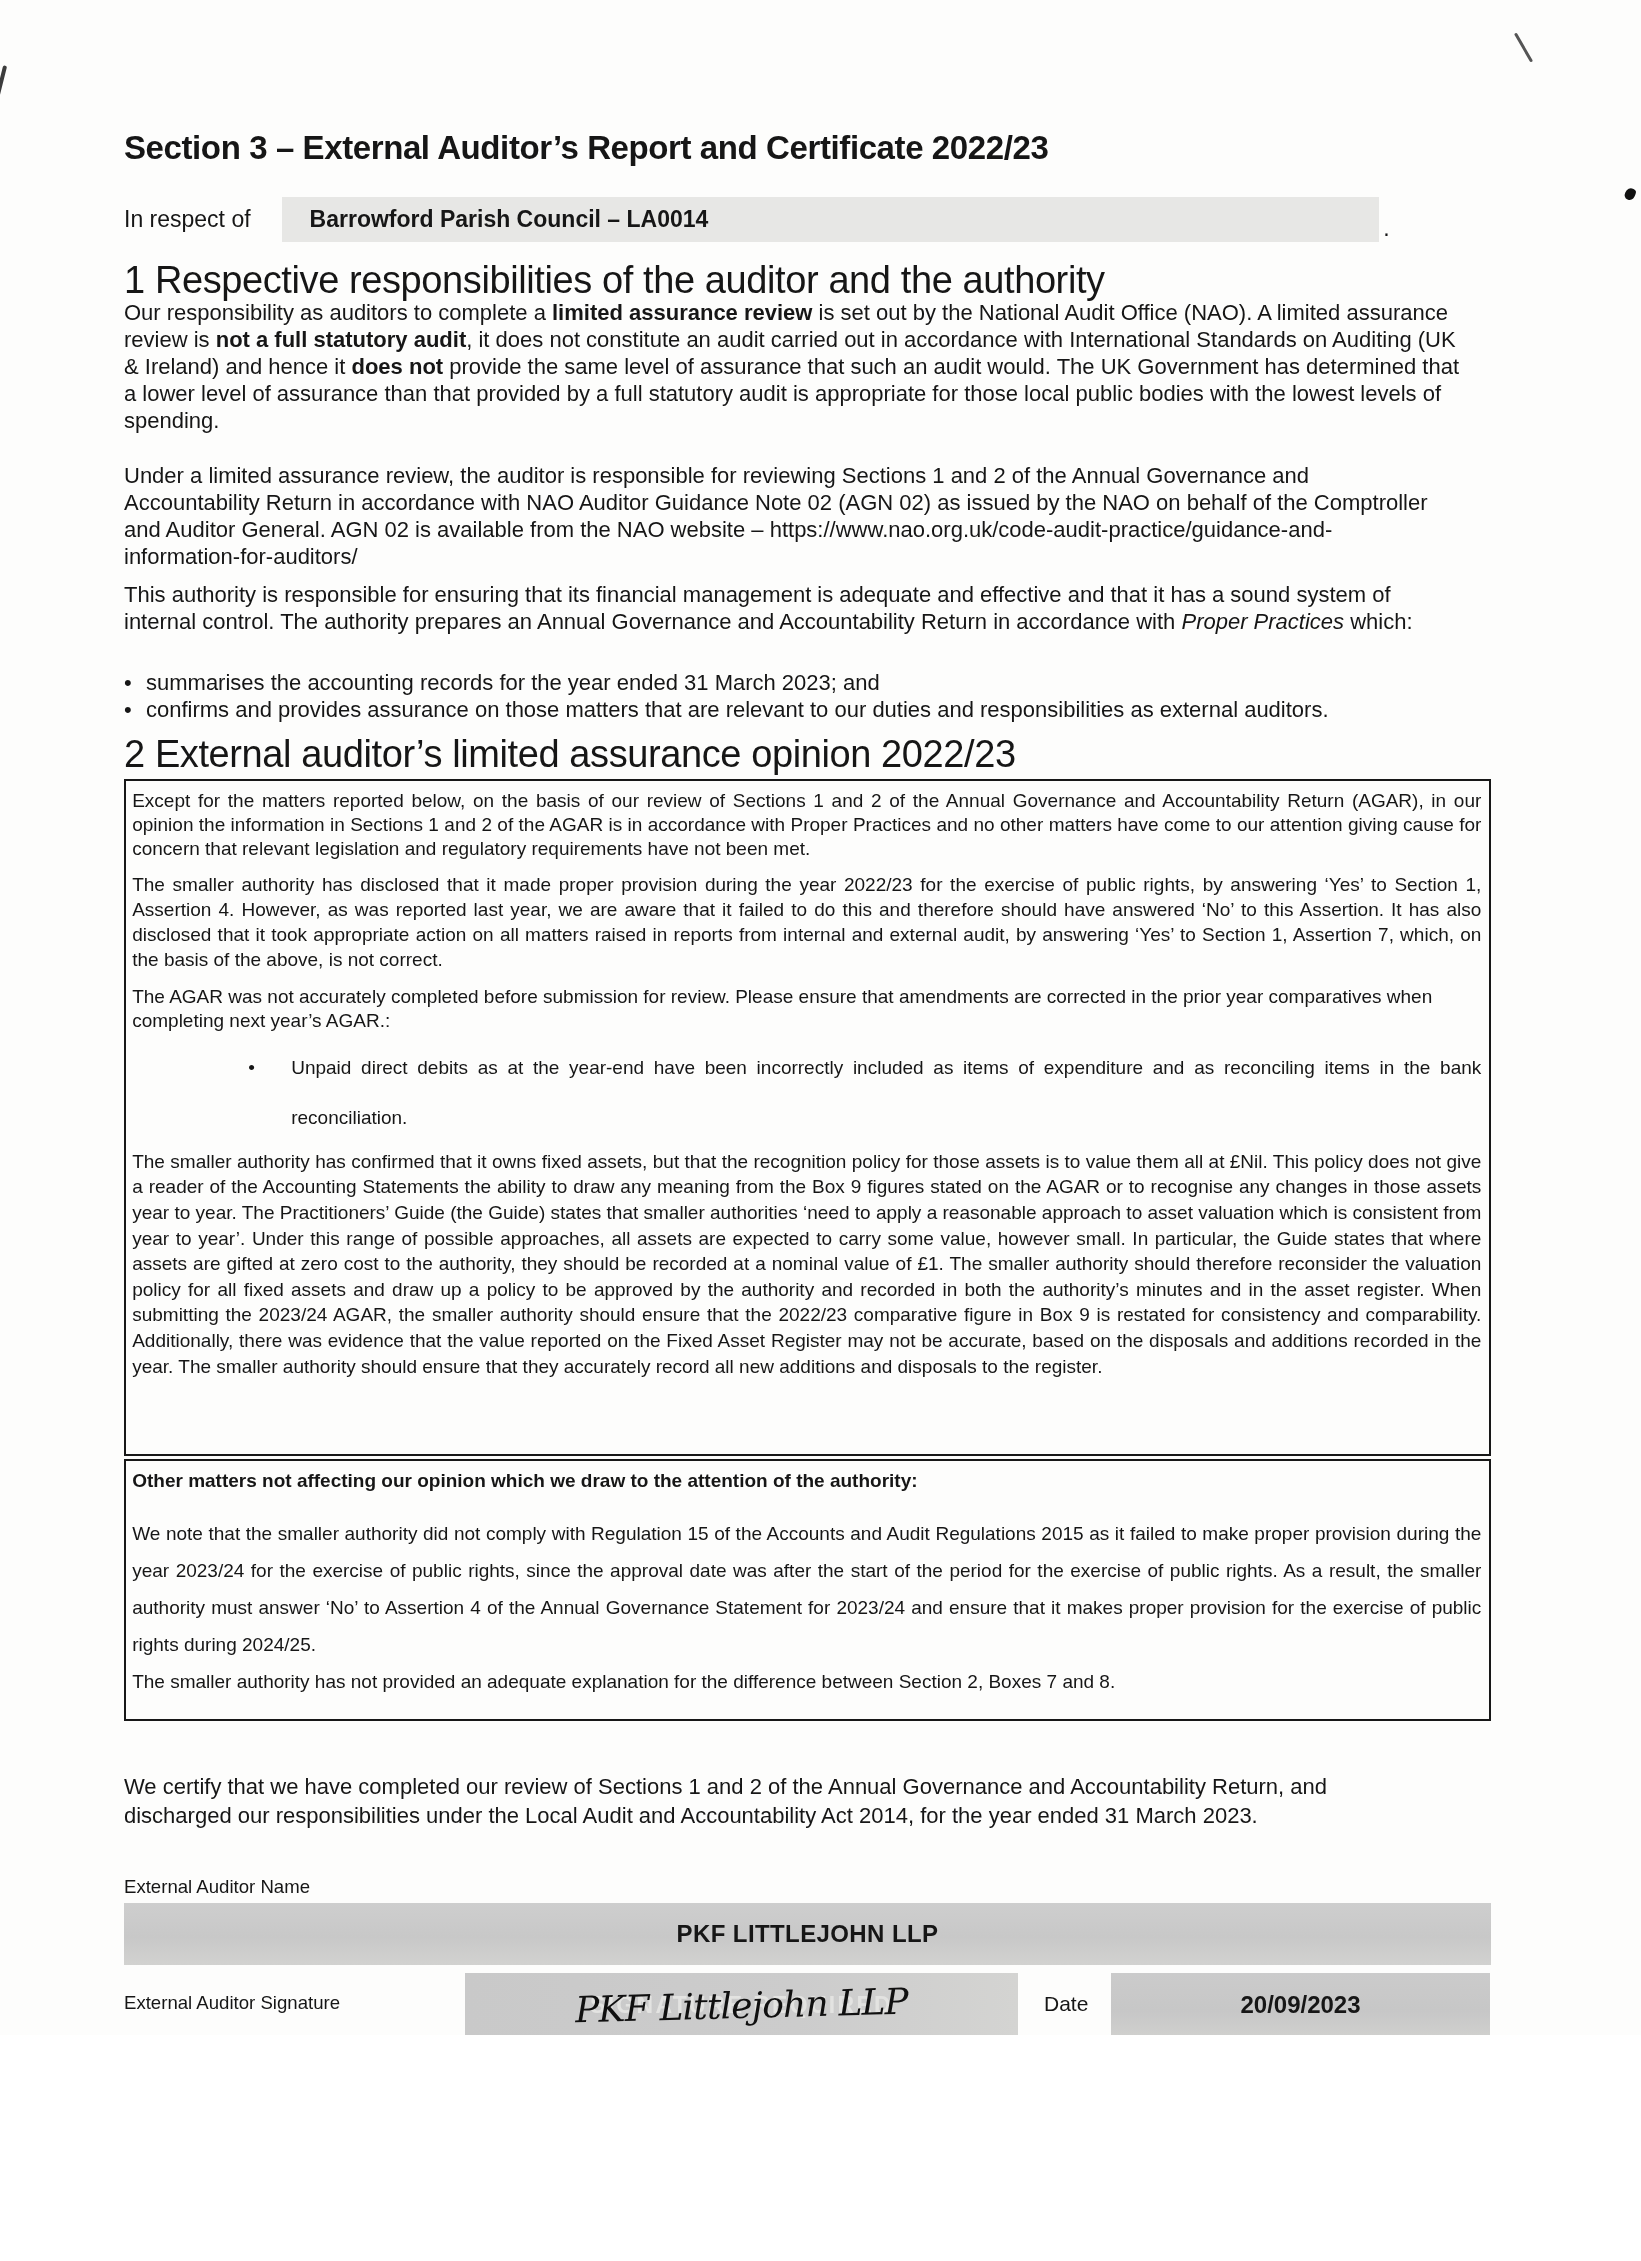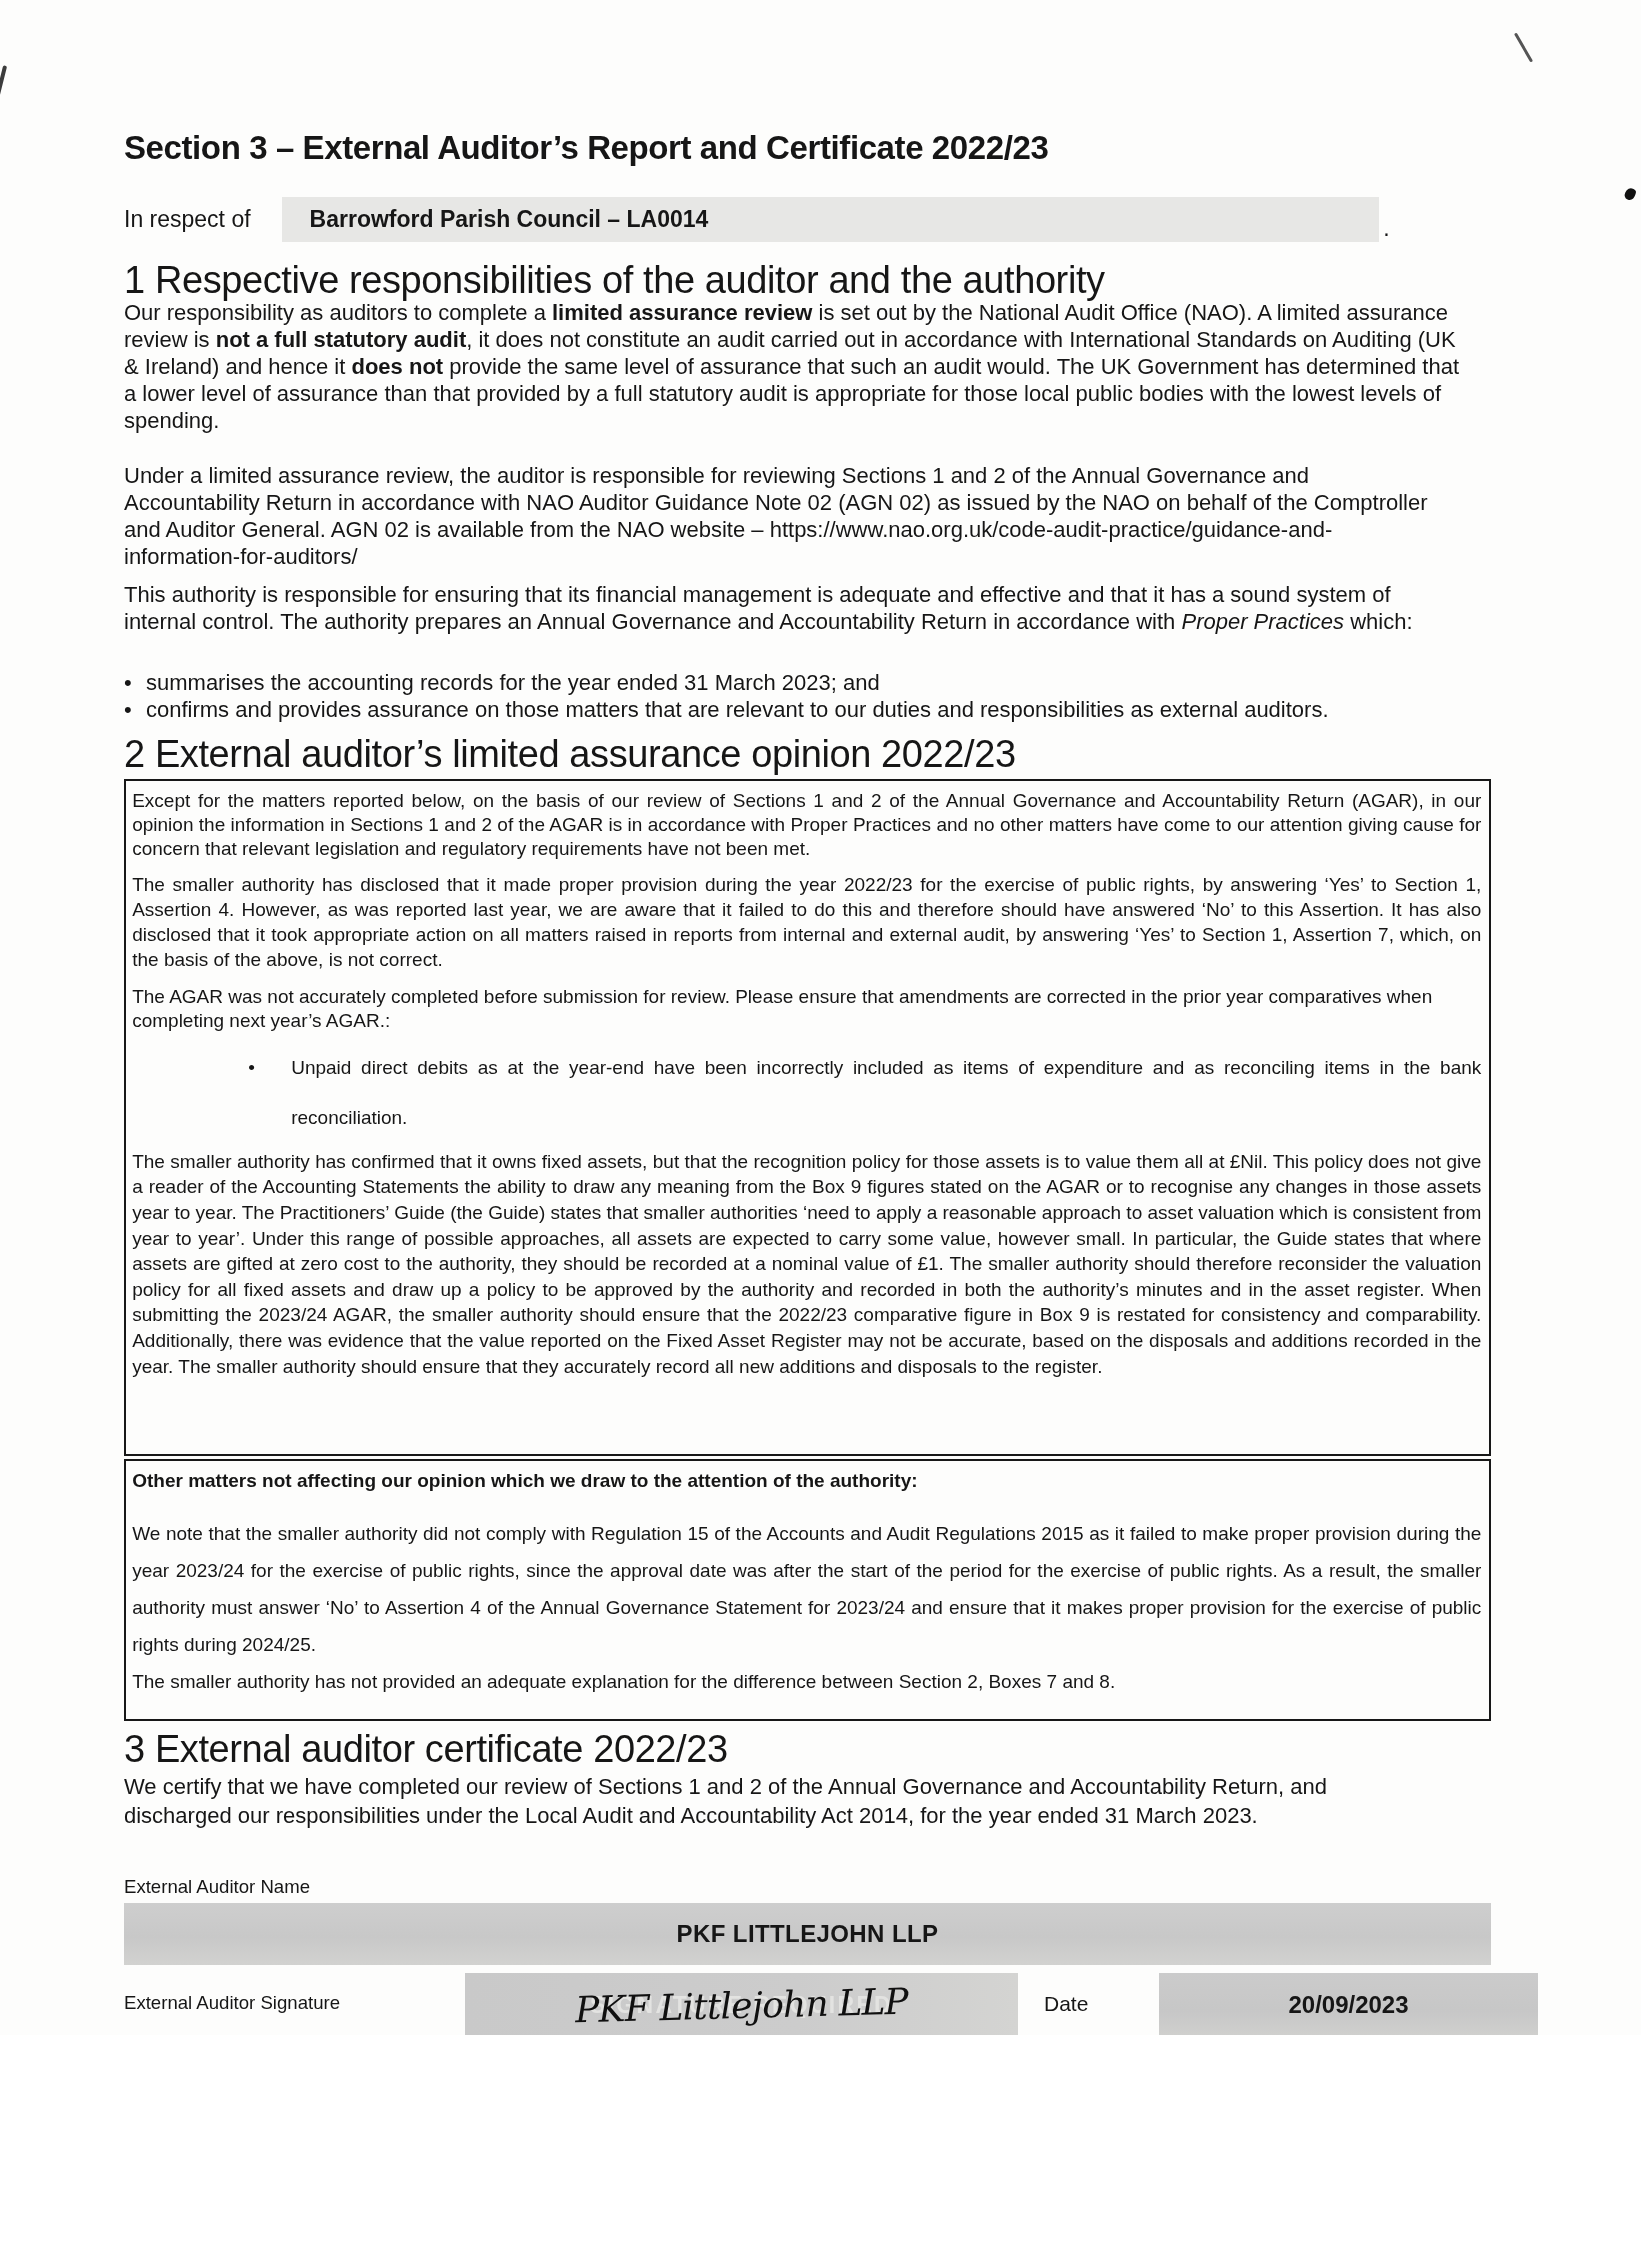--- a/index.html
+++ b/index.html
@@ -80,21 +80,21 @@
     font-family:"DejaVu Serif",serif;font-style:italic;
     font-size:36px;color:#101010;
     transform:rotate(-1.5deg);
     letter-spacing:-0.8px;
   }
   .date-label{position:absolute;left:920px;top:18.6px;font-size:21px;}
   .date-box{
     position:absolute;left:987px;top:0;width:379px;height:64px;
     background:linear-gradient(180deg,#cbcbcb 0%,#c7c7c7 60%,#d0d0ce 100%);
     display:flex;align-items:center;justify-content:center;
-    font-size:24px;font-weight:bold;margin-left:48px;
+    font-size:24px;font-weight:bold;
   }
   .footer-rule{top:2044px;left:120px;width:1276px;height:3.1px;background:#1a1a1a;}
   .footer-line1{top:2054px;left:124px;width:1272px;display:flex;justify-content:space-between;font-size:21px;}
   .footer-line2{top:2083px;left:124px;font-size:21px;}
   
   .artifact{position:absolute;background:#4a4a4a;}
   .art-slash{left:1522px;top:31px;width:3.1px;height:33px;transform:rotate(-30deg);border-radius:1.5px;background:#555;}
   .art-dot{left:1625px;top:188px;width:10px;height:12.4px;border-radius:60% 40% 50% 50%;background:#111;transform:rotate(25deg);}
   .art-edge{left:-2.3px;top:65px;width:3.9px;height:43px;transform:rotate(14deg);background:#3c3c3c;border-radius:2.3px;}
 </style>
@@ -152,21 +152,20 @@
     </div>
     <div class="bp4">The smaller authority has confirmed that it owns fixed assets, but that the recognition policy for those assets is to value them all at £Nil. This policy does not give a reader of the Accounting Statements the ability to draw any meaning from the Box 9 figures stated on the AGAR or to recognise any changes in those assets year to year. The Practitioners’ Guide (the Guide) states that smaller authorities ‘need to apply a reasonable approach to asset valuation which is consistent from year to year’. Under this range of possible approaches, all assets are expected to carry some value, however small. In particular, the Guide states that where assets are gifted at zero cost to the authority, they should be recorded at a nominal value of £1. The smaller authority should therefore reconsider the valuation policy for all fixed assets and draw up a policy to be approved by the authority and recorded in both the authority’s minutes and in the asset register. When submitting the 2023/24 AGAR, the smaller authority should ensure that the 2022/23 comparative figure in Box 9 is restated for consistency and comparability. Additionally, there was evidence that the value reported on the Fixed Asset Register may not be accurate, based on the disposals and additions recorded in the year. The smaller authority should ensure that they accurately record all new additions and disposals to the register.</div>
   </div>
 
   <div class="abs ruled-box other-box">
     <div class="other-heading">Other matters not affecting our opinion which we draw to the attention of the authority:</div>
     <div class="bp5">We note that the smaller authority did not comply with Regulation 15 of the Accounts and Audit Regulations 2015 as it failed to make proper provision during the year 2023/24 for the exercise of public rights, since the approval date was after the start of the period for the exercise of public rights. As a result, the smaller authority must answer ‘No’ to Assertion 4 of the Annual Governance Statement for 2023/24 and ensure that it makes proper provision for the exercise of public rights during 2024/25.</div>
     <div class="bp6">The smaller authority has not provided an adequate explanation for the difference between Section 2, Boxes 7 and 8.</div>
   </div>
 
-  <div class="abs h-num h3">3 External auditor certificate 2022/23</div>
 
   <div class="abs cert-p">We certify that we have completed our review of Sections 1 and 2 of the Annual Governance and Accountability Return, and discharged our responsibilities under the Local Audit and Accountability Act 2014, for the year ended 31 March 2023.</div>
 
   <div class="abs small-label name-label">External Auditor Name</div>
 
   <div class="abs name-box">
     <span>PKF LITTLEJOHN LLP</span>
   </div>
 
   <div class="abs sig-row">

